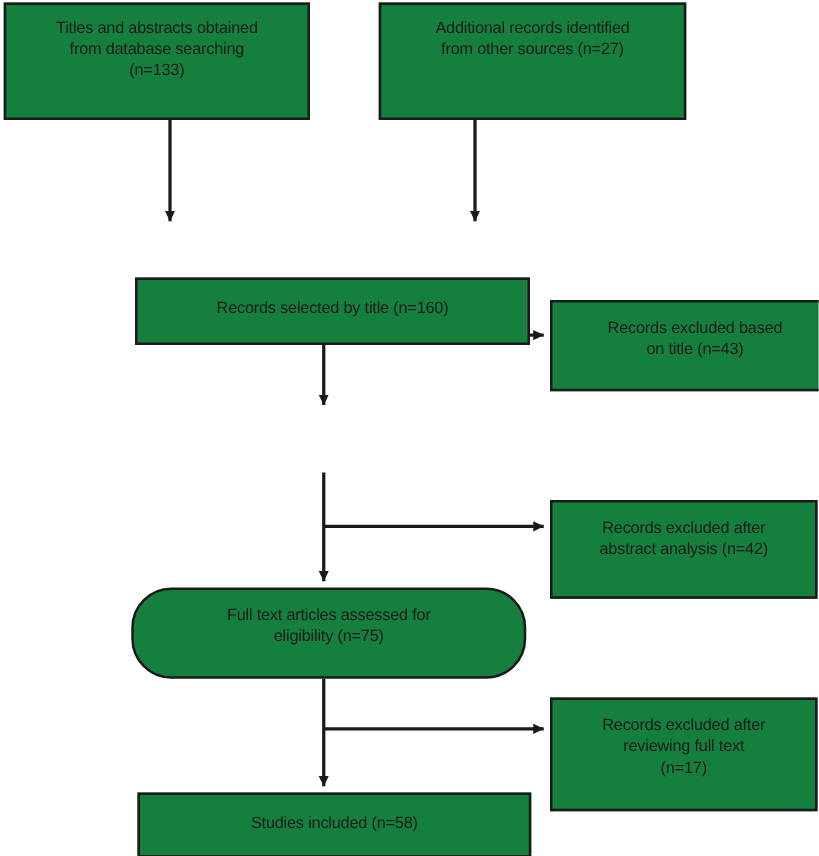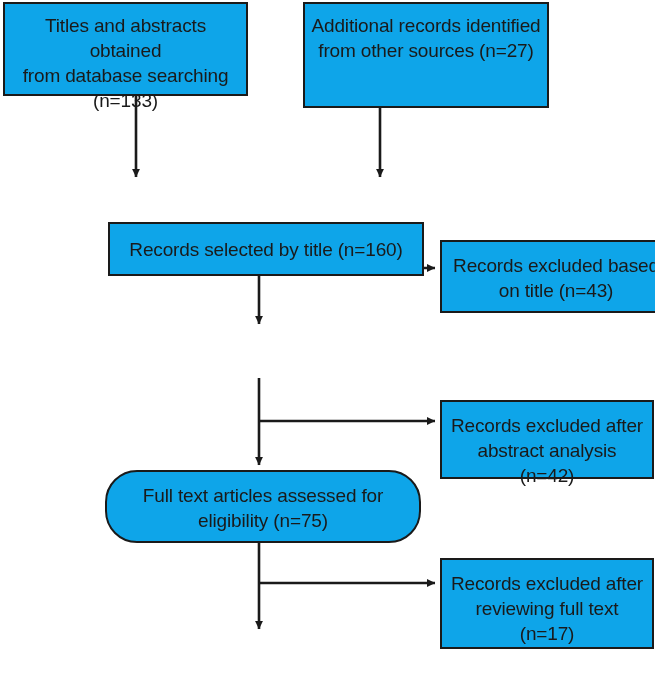--- a/index.html
+++ b/index.html
@@ -23,40 +23,40 @@
     left: 0;
     top: 0;
     width: 655px;
     height: 685px;
     pointer-events: none;
   }
   .node {
     position: absolute;
     box-sizing: border-box;
     border: 2px solid #1a1a1a;
-    background: #0ea5e9;
+    background: #15803d;
     display: flex;
     align-items: flex-start;
     justify-content: center;
     text-align: center;
     line-height: 1.32;
-    font-size: 19px;
+    font-size: 13px;
     letter-spacing: -0.15px;
     color: #1a1a1a;
     white-space: pre-line;
     padding-left: 6px;
     padding-right: 6px;
   }
   .node.top-pad  { padding-top: 9px; }
   .node.mid-pad  { padding-top: 11px; }
   .node.one-line { padding-top: 13px; }
 
   
   #node-db       { left: 3px;   top: 2px;   width: 245px; height: 94px; }
-  #node-other    { left: 303px; top: 2px;   width: 246px; height: 106px; }
+  #node-other    { left: 303px; top: 2px;   width: 246px; height: 94px; }
   
   #node-title    { left: 108px; top: 182px; width: 316px; height: 54px; margin-top: 40px; }
   #node-abstract { left: 105px; top: 329px; width: 315px; height: 49px; }
   #node-fulltext { left: 105px; top: 470px; width: 316px; height: 73px; border-radius: 32px; }
   #node-included { left: 110px; top: 634px; width: 315px; height: 52px; }
   
   #node-excl-title    { left: 440px; top: 240px; width: 232px; height: 73px; }
   #node-excl-abstract { left: 440px; top: 400px; width: 214px; height: 79px; }
   #node-excl-fulltext { left: 440px; top: 558px; width: 214px; height: 91px; }
 </style>
@@ -118,14 +118,15 @@
   <div class="node mid-pad" id="node-excl-abstract">Records excluded after
 abstract analysis (n=42)</div>
 
   <div class="node mid-pad" id="node-fulltext">Full text articles assessed for
 eligibility (n=75)</div>
 
   <div class="node mid-pad" id="node-excl-fulltext">Records excluded after
 reviewing full text
 (n=17)</div>
 
+  <div class="node one-line" id="node-included">Studies included (n=58)</div>
 
 </div>
 
 </body></html>

